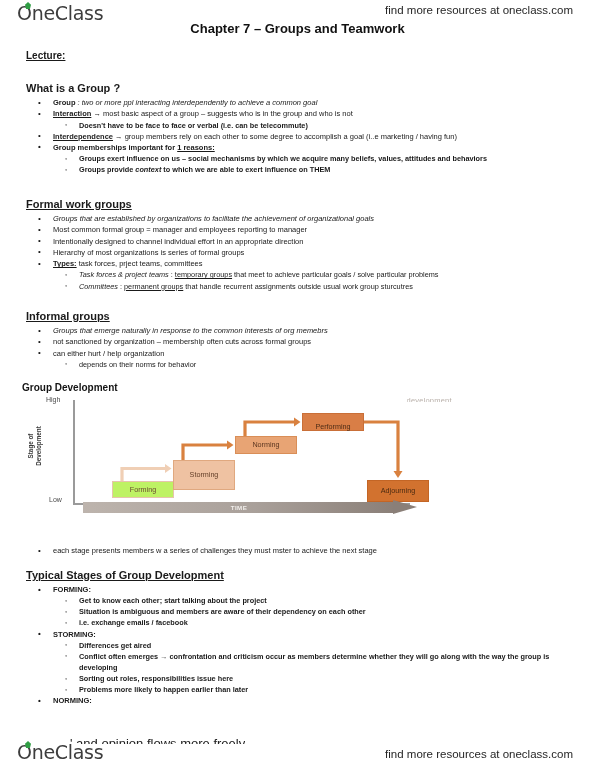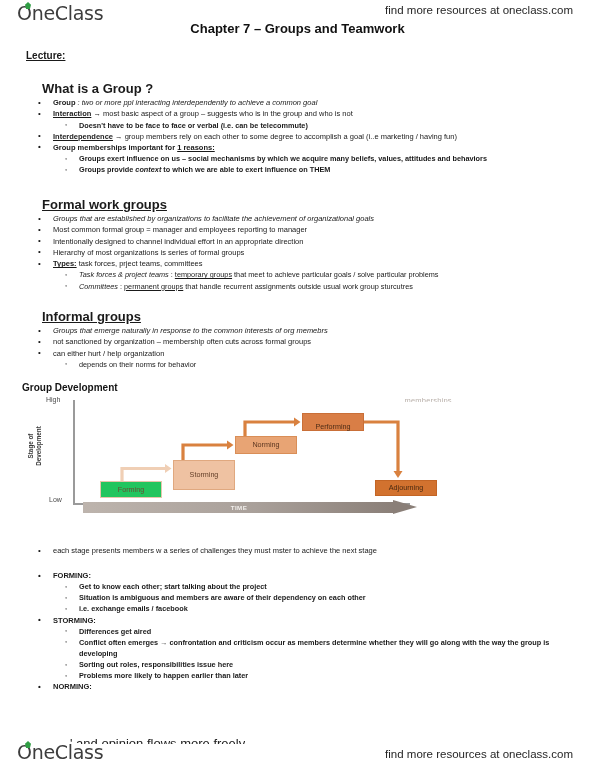--- a/index.html
+++ b/index.html
@@ -66,23 +66,23 @@
     font-size: 10px;
     font-weight: bold;
     text-decoration: underline;
   }
   .section {
     position: absolute;
     left: 26px;
     width: 548px;
   }
   .h-head {
-    font-size: 13px;
-    font-weight: bold;
-    margin: 0 0 3px 16px;
+    font-size: 11px;
+    font-weight: bold;
+    margin: 0 0 3px 0;
     line-height: 11px;
   }
   .h-head.ul { text-decoration: underline; }
 
   ul.lvl1 {
     list-style: none;
     margin: 0;
     padding: 0;
   }
   ul.lvl1 > li {
@@ -338,73 +338,74 @@
     <li><span>can either hurt / help organization</span>
       <ul class="lvl2">
         <li><span>depends on their norms for behavior</span></li>
       </ul>
     </li>
   </ul>
 </div>
 
 <div class="diagram-wrap">
   <div class="diagram-title">Group Development</div>
-  <div class="ghost-text">memberships.</div>
+  <div class="ghost-text">development.</div>
 
   <div class="chart-area">
     <div class="y-axis-line"></div>
     <div class="x-axis-line"></div>
     <div class="tick-high">High</div>
     <div class="tick-low">Low</div>
     <div class="y-axis-title">Stage of Development</div>
 
     <svg id="connectors" width="440" height="138" style="position:absolute;left:0;top:0;">
         <path d="M102,85 L102,72.5 L145,72.5" stroke="#f0cfb5" stroke-width="3.2" fill="none"></path>
         <polygon points="145,68 151.5,72.5 145,77" fill="#f0cfb5"></polygon>
         <path d="M163,64 L163,49 L207,49" stroke="#d9813f" stroke-width="3.2" fill="none"></path>
         <polygon points="207,44.5 213.5,49 207,53.5" fill="#d9813f"></polygon>
         <path d="M225,40 L225,26 L274,26" stroke="#d9813f" stroke-width="3.2" fill="none"></path>
         <polygon points="274,21.5 280.5,26 274,30.5" fill="#d9813f"></polygon>
         <path d="M344,26 L378,26 L378,75" stroke="#d9813f" stroke-width="3.2" fill="none"></path>
         <polygon points="373.5,75 378,82 382.5,75" fill="#d9813f"></polygon>
       </svg>
 
     <div id="stage-boxes">
-        <div class="stage-box" style="left: 80px; top: 85px; width: 62px; height: 17px; background: #22c55e; border: 1px solid rgb(230, 197, 171); color: rgb(107, 74, 51);">
+        <div class="stage-box" style="left: 92px; top: 85px; width: 62px; height: 17px; background: #bef264; border: 1px solid rgb(230, 197, 171); color: rgb(107, 74, 51);">
           <span>Forming</span>
         </div>
         <div class="stage-box" style="left: 153px; top: 64px; width: 62px; height: 30px; background: rgb(239, 194, 162); border: 1px solid rgb(224, 168, 127); color: rgb(101, 64, 42);">
           <span>Storming</span>
         </div>
         <div class="stage-box" style="left: 215px; top: 40px; width: 62px; height: 18px; background: rgb(232, 164, 116); border: 1px solid rgb(217, 142, 87); color: rgb(92, 54, 32);">
           <span>Norming</span>
         </div>
         <div class="stage-box" style="left: 282px; top: 17px; width: 62px; height: 18px; background: rgb(217, 126, 70); border: 1px solid rgb(201, 111, 56); color: rgb(77, 44, 22); align-items: flex-end;">
           <span>Performing</span>
         </div>
-        <div class="stage-box" style="left: 347px; top: 84px; width: 62px; height: 16px; background: rgb(210, 114, 47); border: 1px solid rgb(195, 101, 37); color: rgb(74, 42, 17); margin-left: 8px;">
+        <div class="stage-box" style="left: 347px; top: 84px; width: 62px; height: 22px; background: rgb(210, 114, 47); border: 1px solid rgb(195, 101, 37); color: rgb(74, 42, 17);">
           <span>Adjourning</span>
         </div>
       </div>
   </div>
 
   <div class="time-bar">
     <div class="shaft"></div>
     <div class="head"></div>
     <div class="lbl">TIME</div>
   </div>
 </div>
 
 <div class="section" style="top:545px;">
   <ul class="lvl1">
     <li><span>each stage presents members w a series of challenges they must mster to achieve the next stage</span></li>
   </ul>
 </div>
 
 <div class="section" style="top:570px;">
+  <div class="h-head ul">Typical Stages of Group Development</div>
   <ul class="lvl1">
 
     <li class="bd"><span>FORMING:</span>
       <ul class="lvl2" style="font-weight:normal">
         <li class="bd"><span>Get to know each other; start talking about the project</span></li>
         <li class="bd"><span>Situation is ambiguous and members are aware of their dependency on each other</span></li>
         <li class="bd"><span>i.e. exchange emails / facebook</span></li>
       </ul>
     </li>
 

